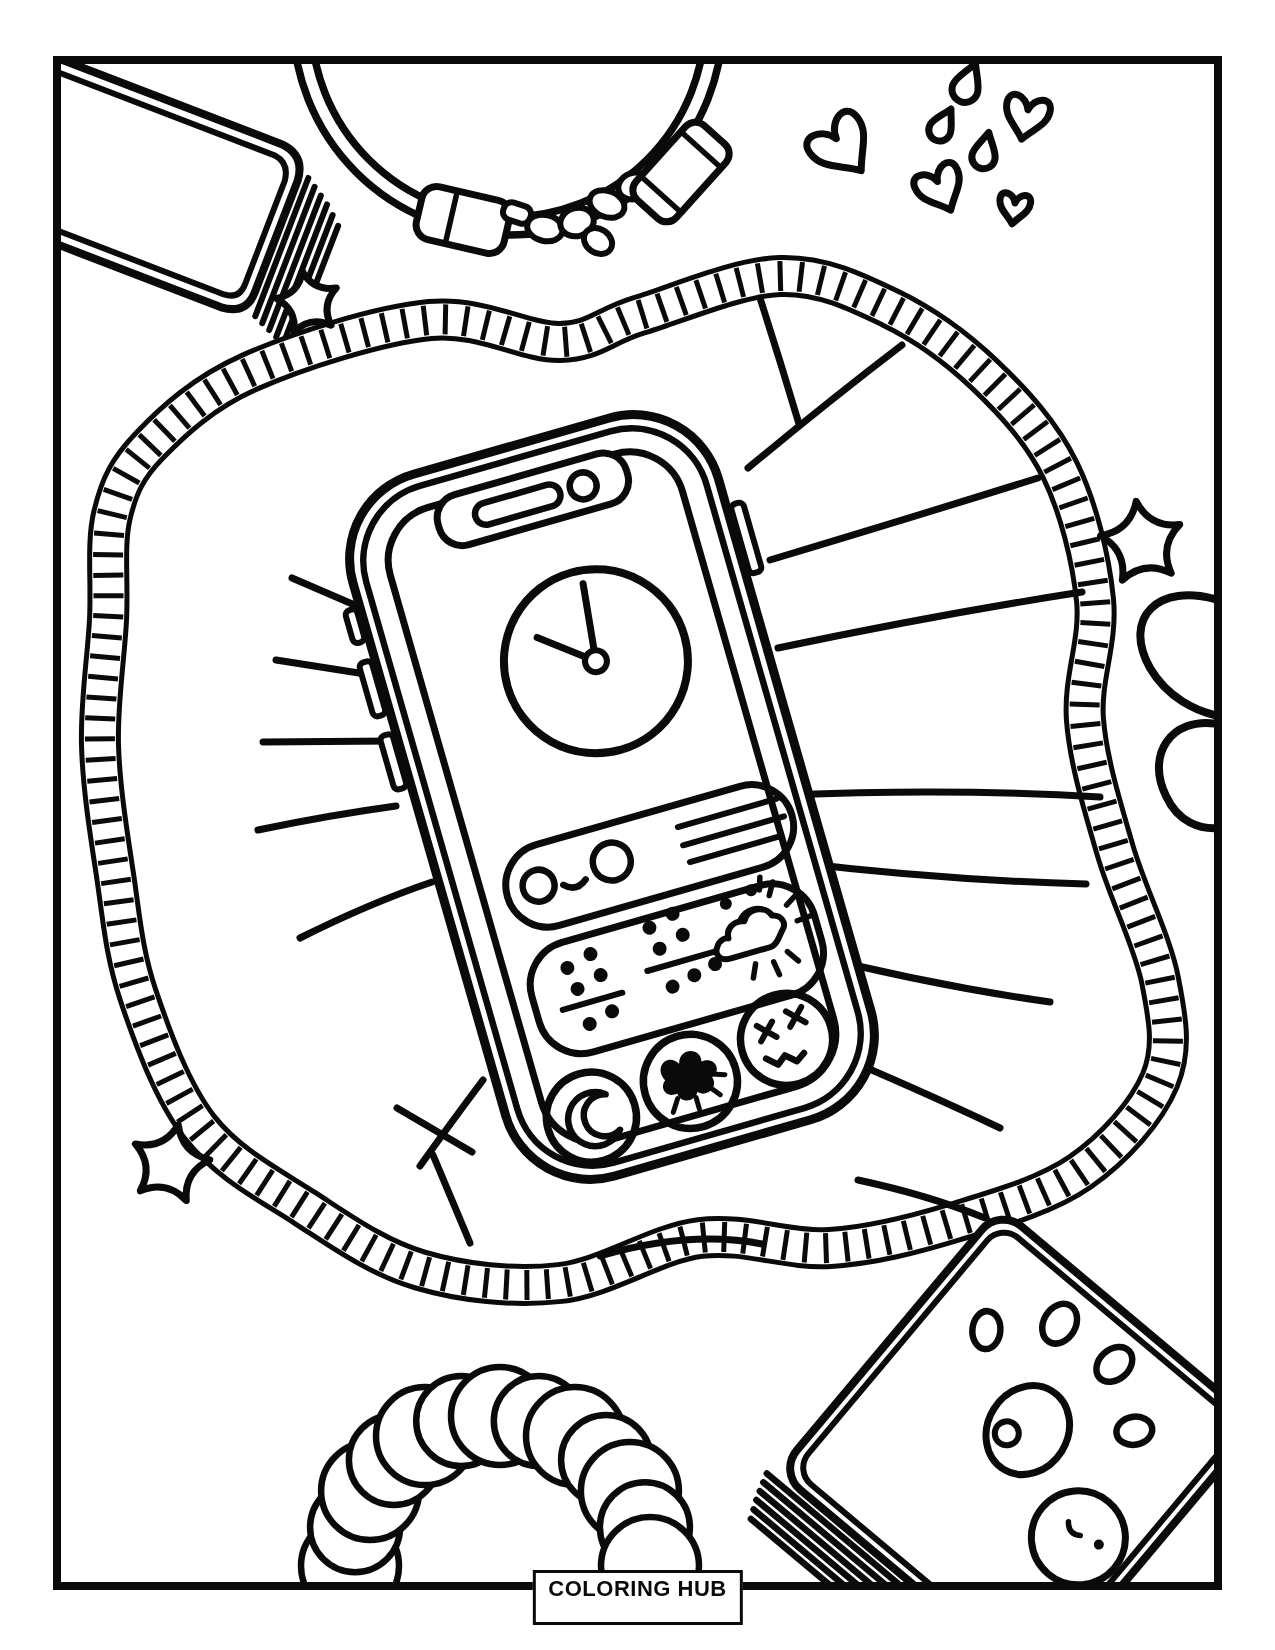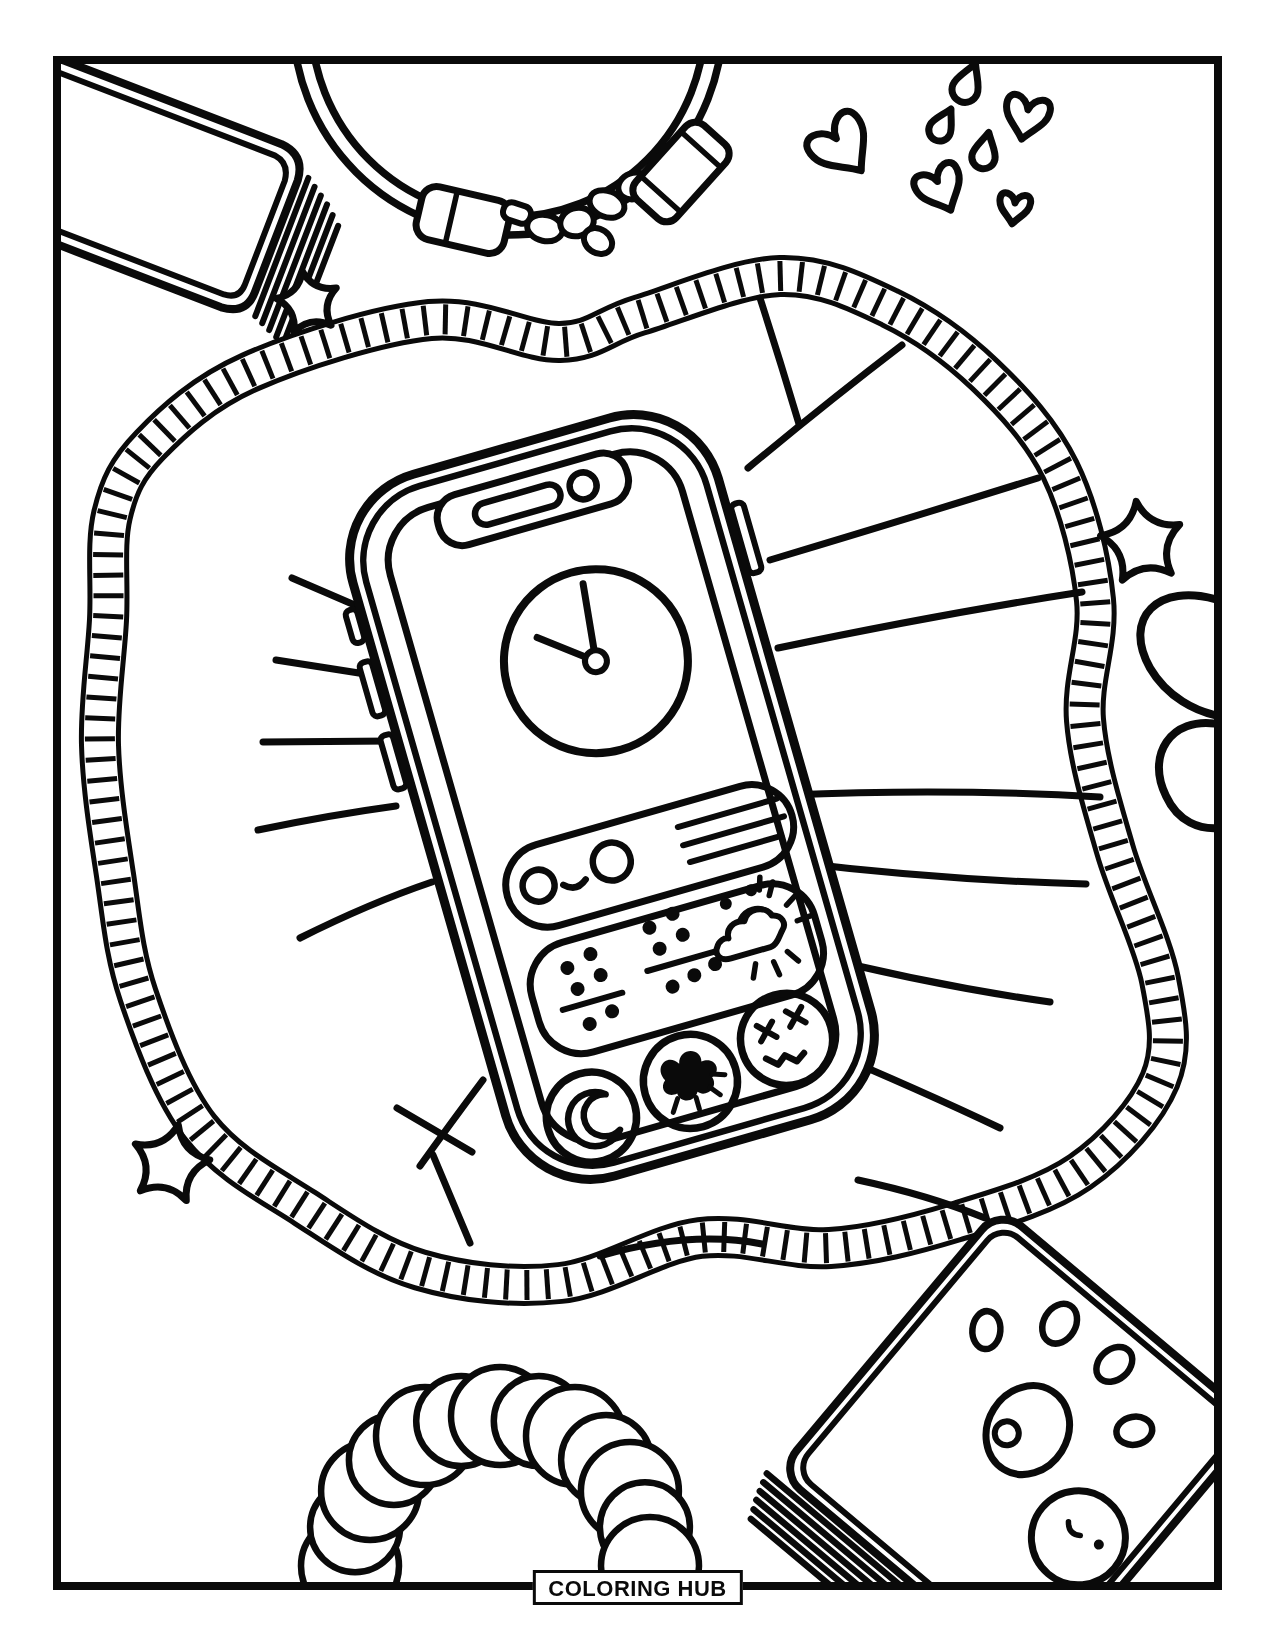--- a/index.html
+++ b/index.html
@@ -1,21 +1,21 @@
 <!DOCTYPE html>
 <html><head>
 <meta charset="utf-8">
 <style>
   html,body{margin:0;padding:0;background:#fff;}
   .page{position:relative;width:1275px;height:1650px;background:#fff;overflow:hidden;
         font-family:"Liberation Sans",sans-serif;}
   .page svg{position:absolute;left:0;top:0;display:block;}
   svg *{vector-effect:none;}
   .brand-box{position:absolute;left:50%;top:1570px;transform:translateX(-50%);
-     background:#fff;border:3px solid #0a0a0a;padding:3px 13px 0 13px;
+     background:#fff;border:3px solid #0a0a0a;padding:3px 13px 20px 13px;
      font-weight:bold;font-size:22px;letter-spacing:0.5px;color:#0a0a0a;white-space:nowrap;}
 </style>
 </head>
 <body>
 
 <div class="page">
 <svg width="1275" height="1650" viewBox="0 0 1275 1650">
   <defs>
     <clipPath id="frameClip">
           <rect x="61" y="64" width="1153" height="1518"></rect>

